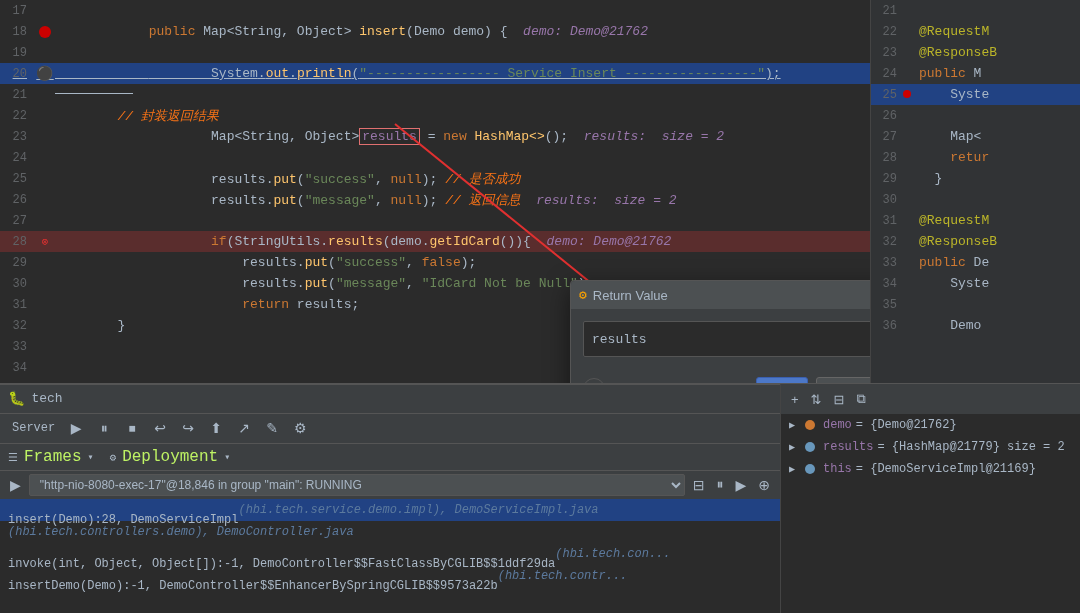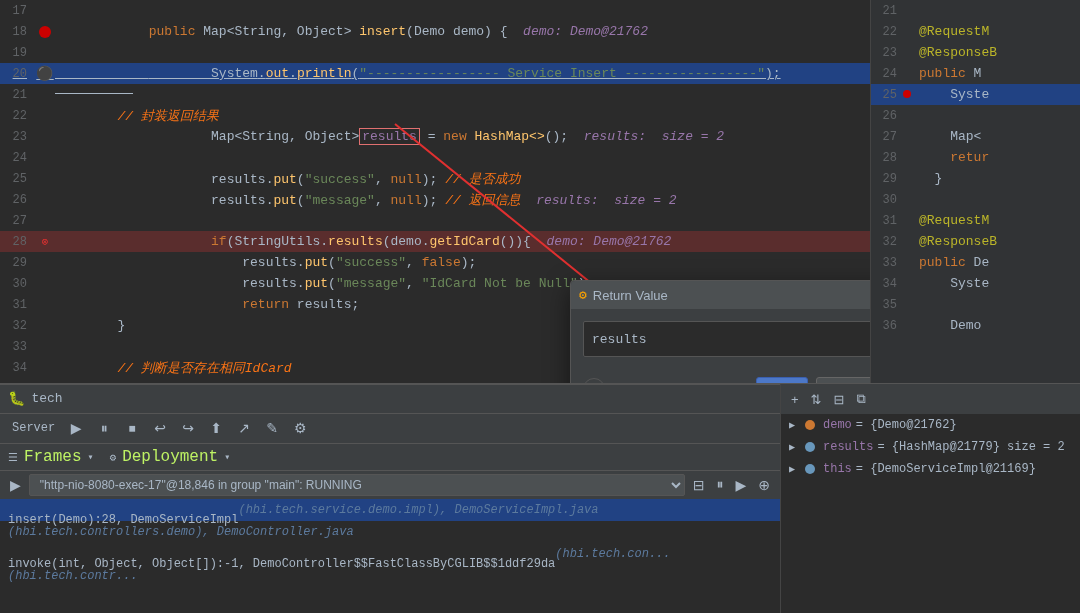--- a/index.html
+++ b/index.html
@@ -590,21 +590,20 @@
 
         <div class="code-line">
           <span class="line-num">33</span>
           <span class="line-gutter"></span>
           <span class="code-content"></span>
         </div>
 
         <div class="code-line">
           <span class="line-num">34</span>
           <span class="line-gutter"></span>
-          <span class="code-content"><span class="comment">        // 判断是否存在相同IdCard</span></span>
         </div>
 
         <div class="code-line">
           <span class="line-num">35</span>
           <span class="line-gutter"></span>
           <span class="code-content">
             <span class="kw">        boolean </span><span>exist = </span><span class="method">existDemo</span><span>(demo.</span><span class="method">getIdCard</span><span>());</span>
           </span>
         </div>
 
@@ -797,20 +796,21 @@
         <div class="stack-item">
           <span class="stack-file">(hbi.tech.controllers.demo), DemoController.java</span>
         </div>
 
         <div class="stack-item">
           <span class="stack-method">invoke(int, Object, Object[]):-1, DemoController$$FastClassByCGLIB$$1ddf29da </span>
           <span class="stack-file">(hbi.tech.con...</span>
         </div>
 
         <div class="stack-item">
+          <span class="stack-method">insertDemo(Demo):-1, DemoController$$EnhancerBySpringCGLIB$$9573a22b </span>
           <span class="stack-file">(hbi.tech.contr...</span>
         </div>
 
       </div>
 
     </div>
 
     <div class="bottom-right">
       <div class="vars-toolbar">
         <button class="vars-btn">+</button>

